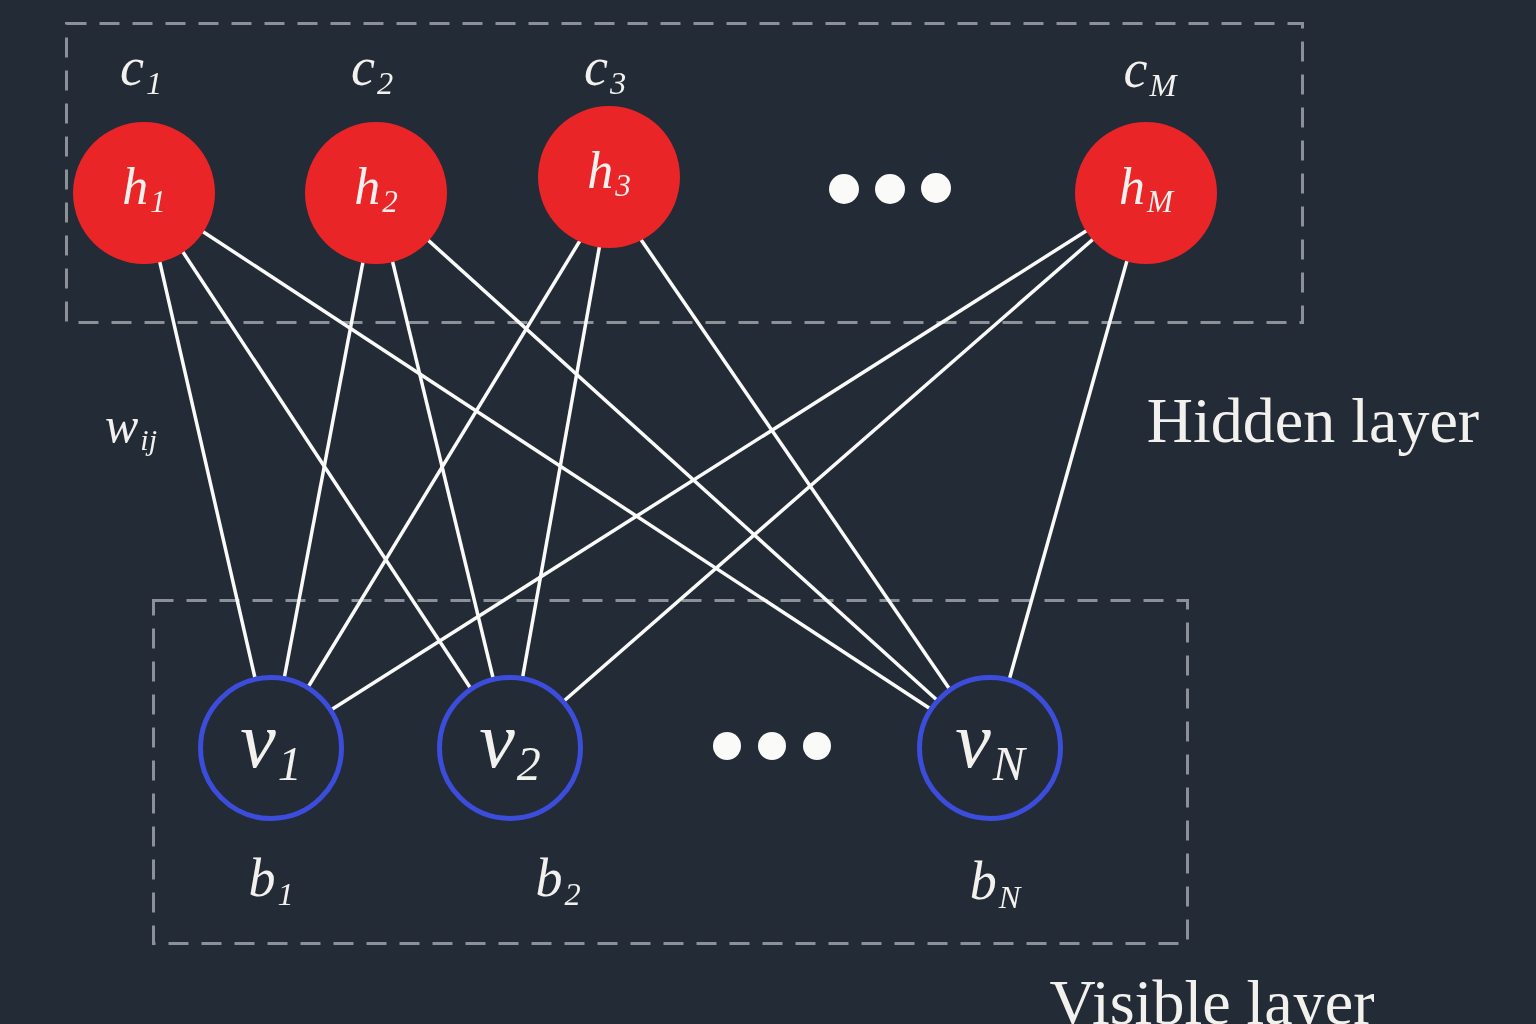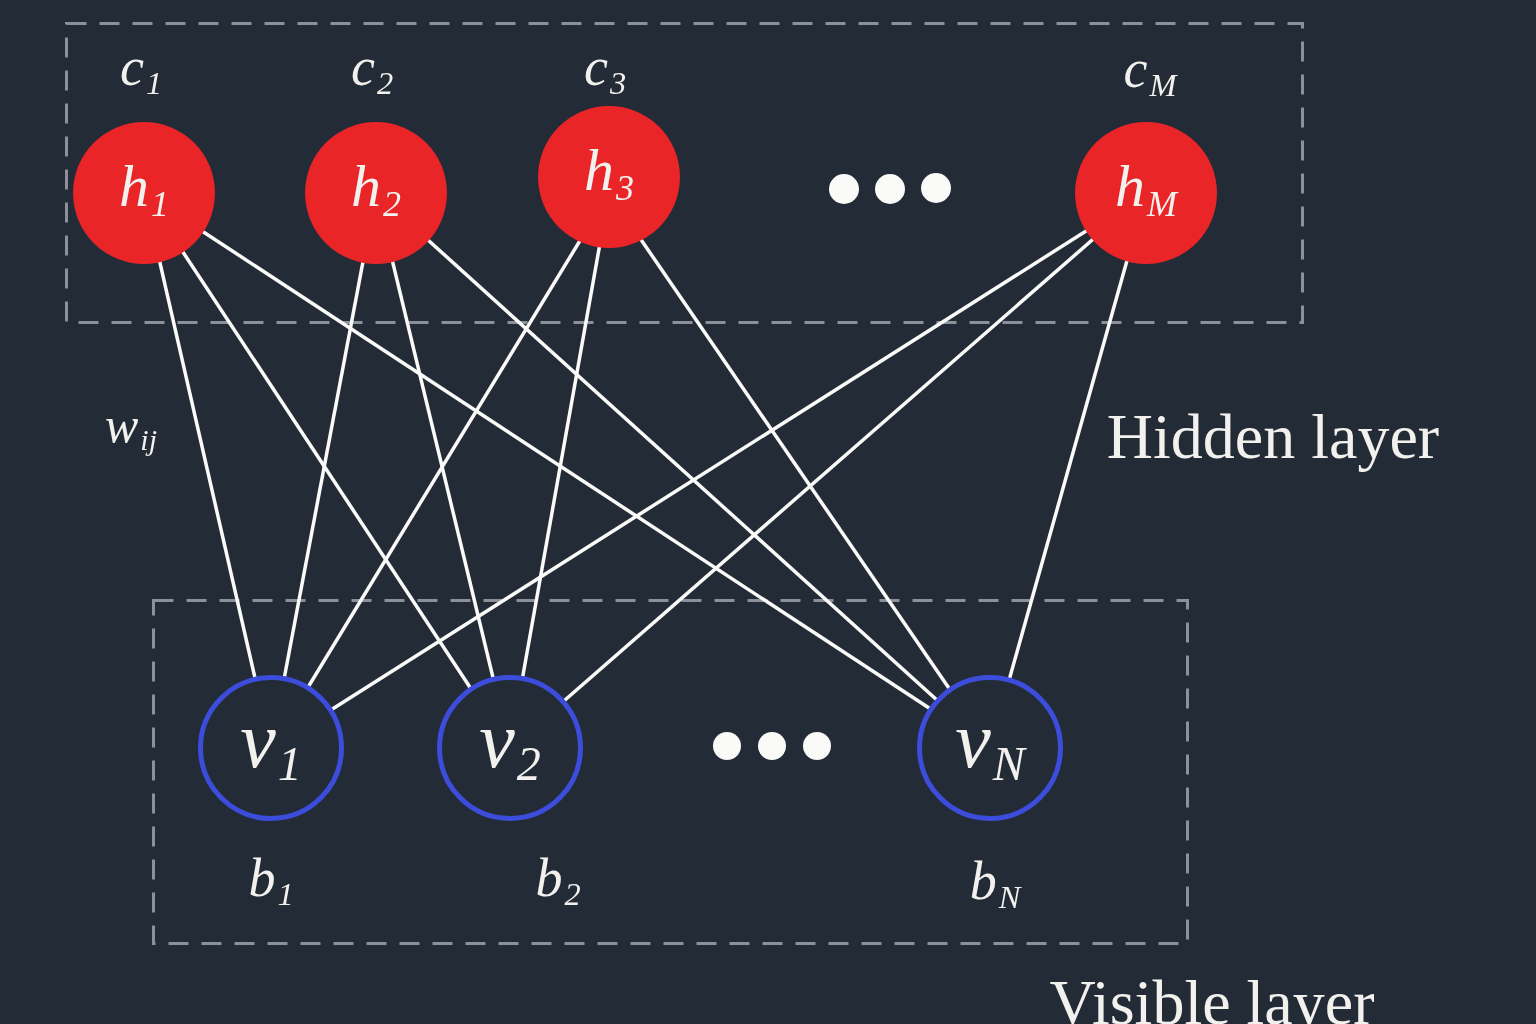--- a/index.html
+++ b/index.html
@@ -60,21 +60,21 @@
     font-size: 0.6em;
     vertical-align: -0.28em;
     margin-left: 2px;
     font-style: italic;
   }
   .nlabel {
     line-height: 1;
     white-space: nowrap;
     transform: translateY(-4px);
   }
-  .hidden-node .nlabel { font-size: 60px; }
+  .hidden-node .nlabel { font-size: 52px; }
   .visible-node .nlabel { font-size: 80px; text-align: center; }
   .bias-label, .weight-label {
     position: absolute;
     transform: translate(-50%, -50%);
     font-size: 54px;
     line-height: 1;
     white-space: nowrap;
   }
   .weight-label { font-size: 50px; }
   .layer-label {
@@ -149,16 +149,16 @@
   <div class="math bias-label" style="left:372px; top:70px;"><span>c</span><span class="sub">2</span></div>
   <div class="math bias-label" style="left:605px; top:70px;"><span>c</span><span class="sub">3</span></div>
   <div class="math bias-label" style="left:1150px; top:72px;"><span>c</span><span class="sub">M</span></div>
 
   <div class="math bias-label" style="left:271px; top:881px;"><span>b</span><span class="sub">1</span></div>
   <div class="math bias-label" style="left:510px; top:881px;margin-left:48px;"><span>b</span><span class="sub">2</span></div>
   <div class="math bias-label" style="left:995px; top:884px;"><span>b</span><span class="sub">N</span></div>
 
   <div class="math weight-label" style="left:131px; top:428px;"><span>w</span><span class="sub">ij</span></div>
 
-  <div class="layer-label" style="left:1273px; top:421px;margin-top:16px;">Hidden layer</div>
+  <div class="layer-label" style="left:1313px; top:421px;">Hidden layer</div>
   <div class="layer-label" style="left:1212px; top:1003px;">Visible layer</div>
 
 </div>
 
 </body></html>

